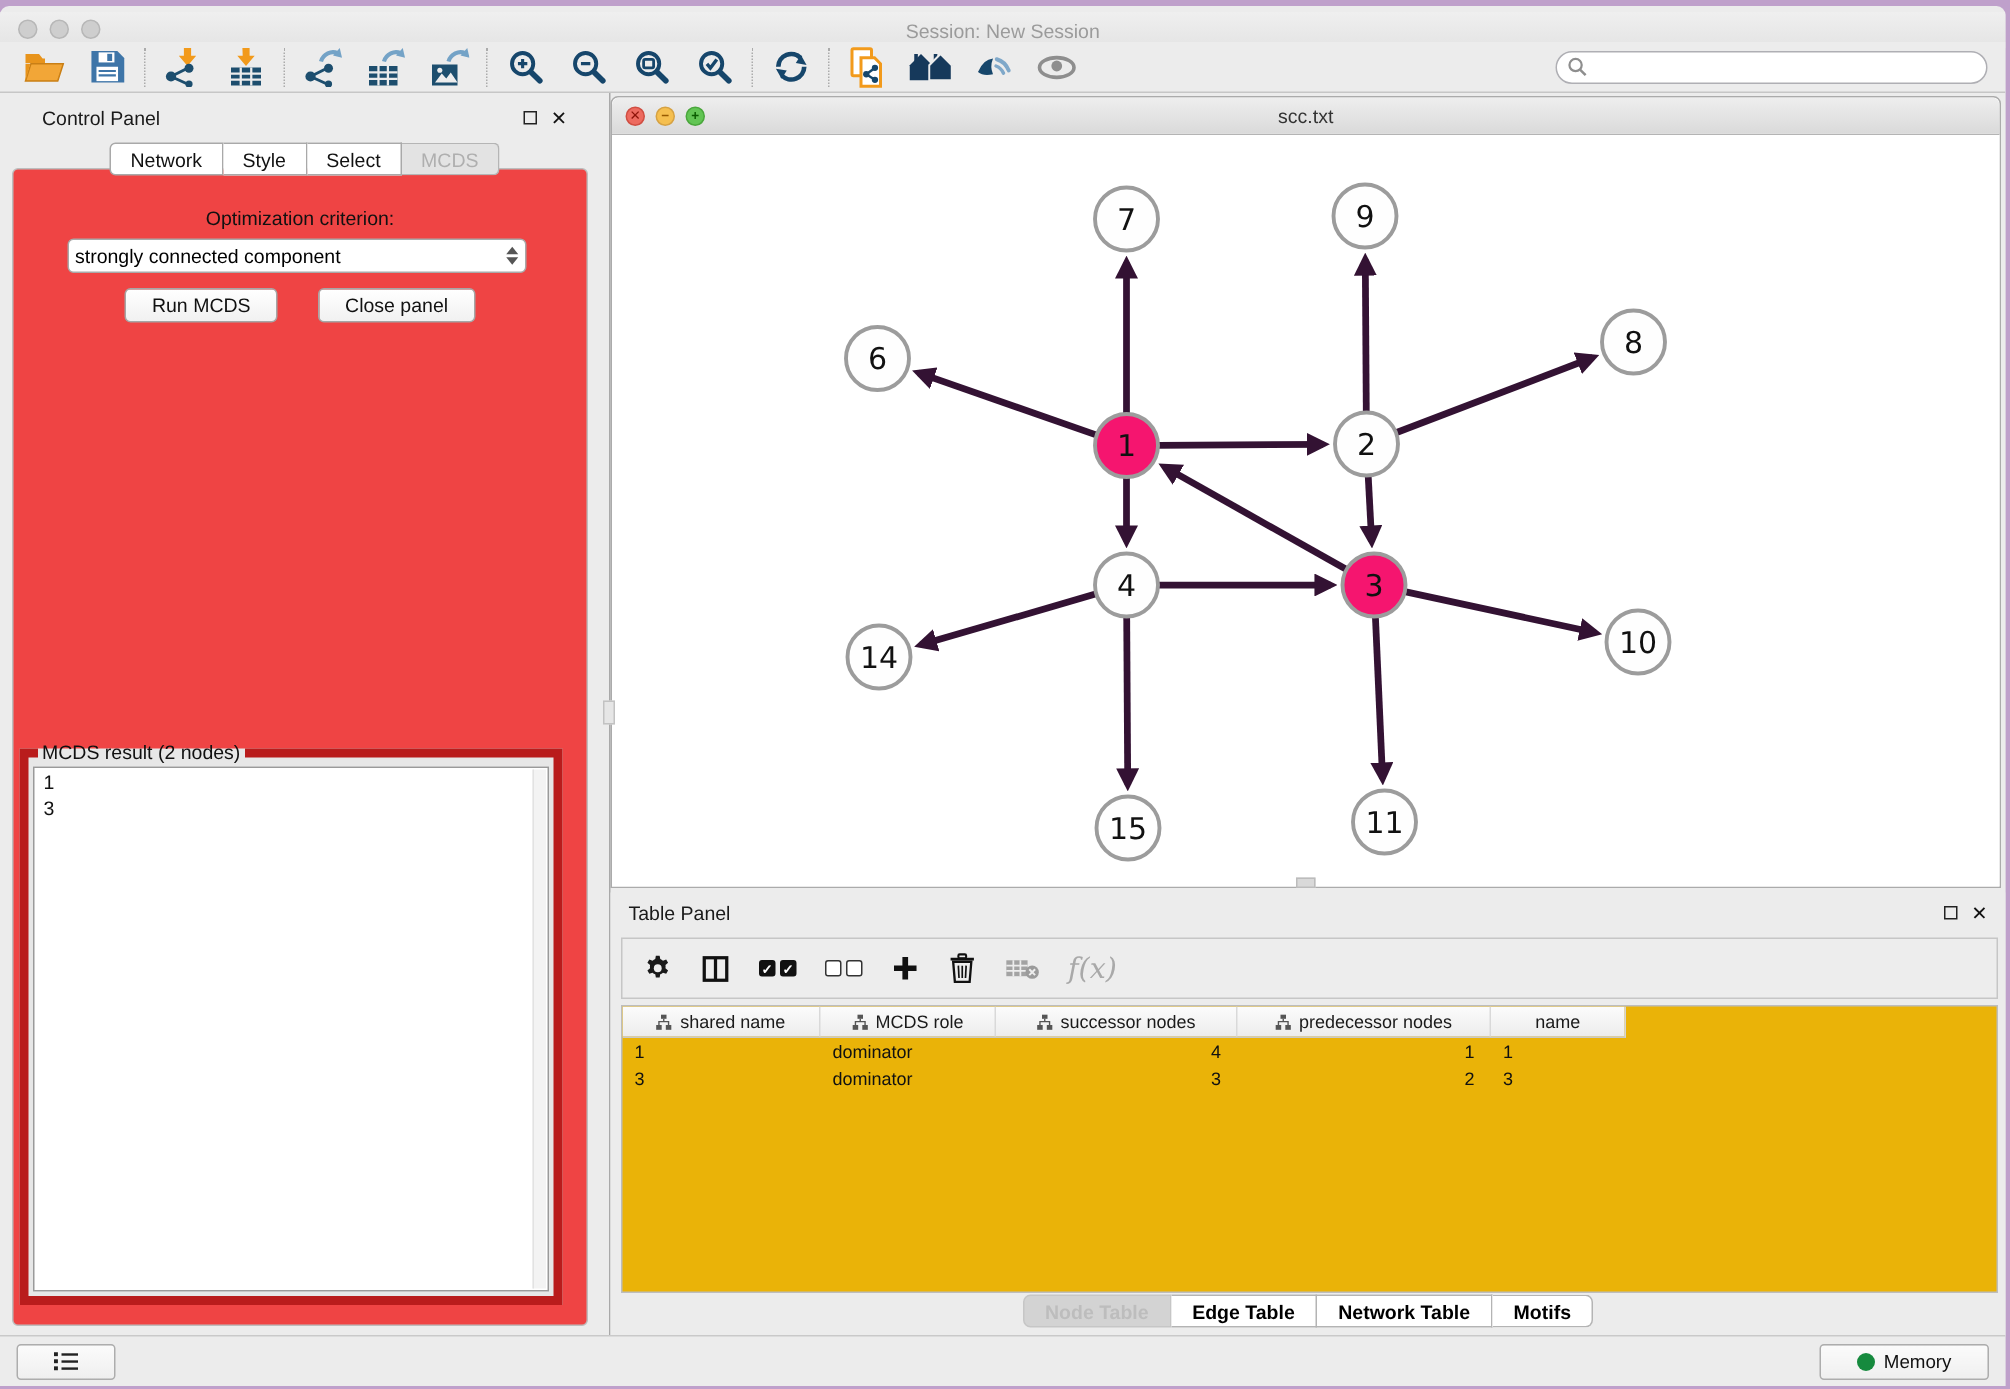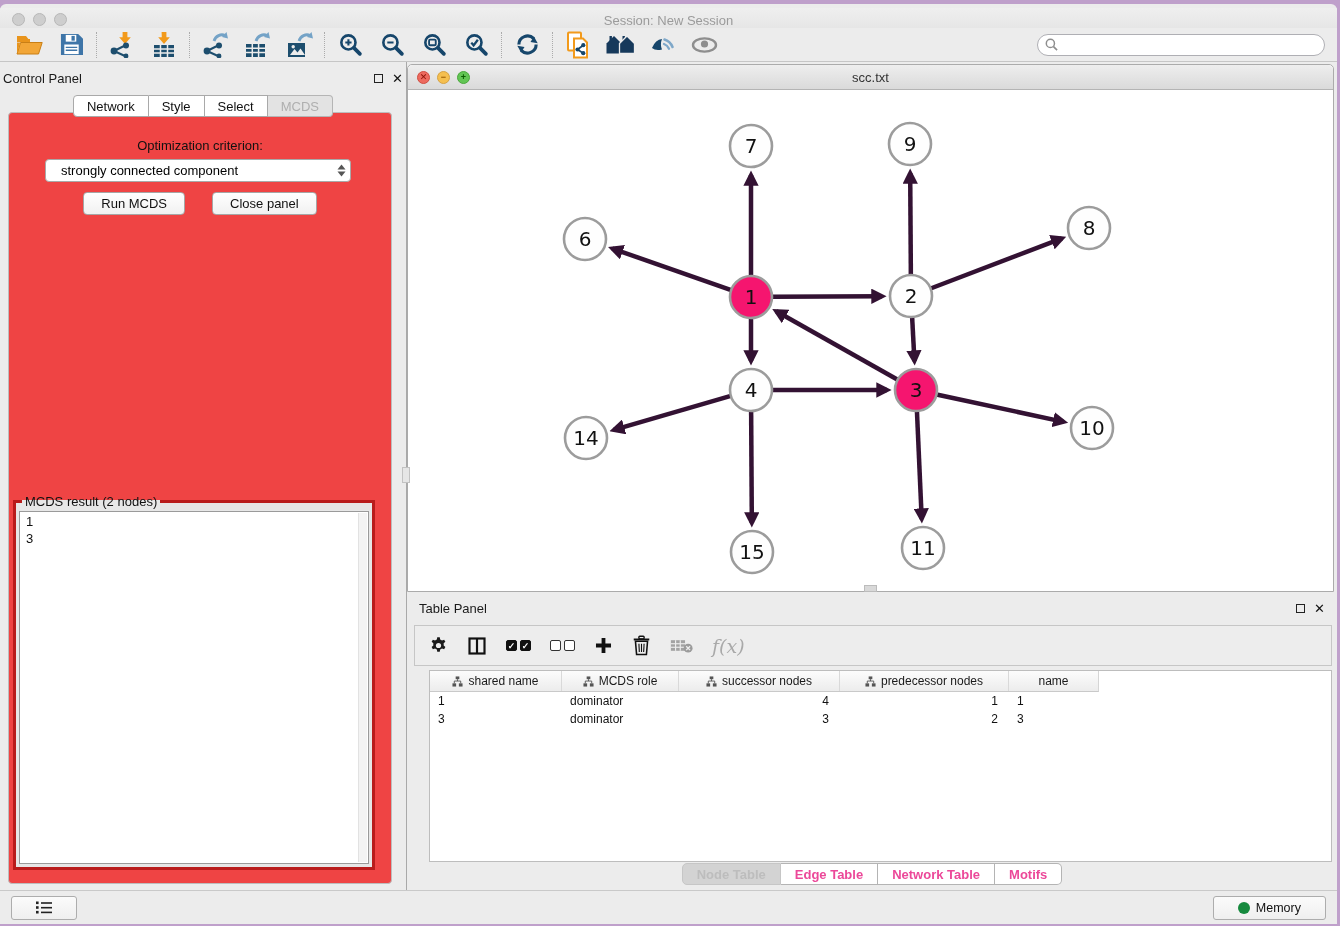--- a/index.html
+++ b/index.html
@@ -22,37 +22,37 @@
   .search-wrap { margin-left:auto; margin-right:12px; width:288px; height:22px; border:1px solid #AFAFB4; border-radius:12px; background:#fff; display:flex; align-items:center; padding-left:7px; }
   .search-wrap input { border:none; outline:none; flex:1; font-size:12px; background:transparent; height:18px; margin-left:5px; }
 
   
   .main { position:absolute; top:58px; left:0; right:0; bottom:34px; background:#ECECEC; }
   .v-splitter { position:absolute; left:406px; top:0; bottom:0; width:1px; background:#A9A9A9; }
   .v-grip { position:absolute; left:402px; top:405px; width:8px; height:16px; background:#E6E6E6; border:1px solid #C2C2C2; z-index:3; }
 
   
   .control-panel { position:absolute; left:0; top:0; width:406px; bottom:0; }
-  .cp-header { height:32px; display:flex; align-items:center; padding:0 3px; }
+  .cp-header { height:32px; display:flex; align-items:center; padding:0 28px; }
   .panel-title { font-size:13px; color:#1a1a1a; }
   .panel-hdr-icons { margin-left:auto; display:flex; align-items:center; gap:9px; }
   .float-box { width:9px; height:9px; border:1.5px solid #222; display:inline-block; }
   .close-x { font-size:13px; font-weight:bold; color:#111; line-height:1; }
   .cp-content { position:absolute; left:8px; right:14px; top:50px; bottom:6px; border:1px solid #BDBDBD; border-radius:4px; background:#ef4444; }
   .cp-tabs { position:absolute; top:33px; left:0; right:0; display:flex; justify-content:center; z-index:2; }
   .cp-tab { height:22px; padding:0 13px; display:flex; align-items:center; font-size:13px; background:#fff; border:1px solid #A9A9A9; border-left:none; color:#111; }
   .cp-tab:first-child { border-left:1px solid #A9A9A9; border-radius:4px 0 0 4px; }
   .cp-tab:last-child { border-radius:0 4px 4px 0; }
   .cp-tab.selected { background:#E3E3E3; color:#AFAFAF; border-color:#B5B5B5; }
   .opt-label { text-align:center; margin-top:25px; font-size:13px; color:#111; }
-  .criterion-select { position:absolute; left:36px; right:40px; top:46px; height:23px; background:#fff; border:1px solid #A9A9A9; border-radius:4px; display:flex; align-items:center; font-size:13px; padding-left:15px; }
+  .criterion-select { position:absolute; left:36px; right:40px; top:46px; height:23px; background:#fff; border:1px solid #A9A9A9; border-radius:4px; display:flex; align-items:center; font-size:13px; padding-left:4px; }
   .stepper { margin-left:auto; width:18px; height:100%; display:flex; flex-direction:column; align-items:center; justify-content:center; gap:1px; }
   .cp-buttons { position:absolute; top:79px; left:0; right:0; display:flex; justify-content:center; gap:27px; }
   .aqua-btn { height:23px; padding:0 17px; font-size:13px; color:#111; background:linear-gradient(#FFFFFF,#F1F1F1); border:1px solid #A6A6A6; border-radius:4px; }
-  .result-fieldset { position:absolute; left:4px; right:16px; top:381px; bottom:13px; border:3px solid #b91c1c; background:#E7E7E7; }
+  .result-fieldset { position:absolute; left:4px; right:16px; top:381px; bottom:13px; border:6px solid #b91c1c; background:#E7E7E7; }
   .result-fieldset legend { font-size:13px; color:#111; margin-left:6px; padding:0 3px; }
   .result-view { position:absolute; left:3px; right:3px; top:2px; bottom:3px; background:#fff; border:1px solid #9A9A9A; font-size:13px; line-height:17px; padding:1px 14px 1px 6px; color:#111; }
   .scroll-track { position:absolute; right:1px; top:1px; bottom:1px; width:9px; background:#F3F3F3; border-left:1px solid #E2E2E2; }
 
   
   .right-area { position:absolute; left:407px; right:0; top:0; bottom:0; }
   .net-window { position:absolute; left:0; top:2px; right:3px; height:528px; border:1px solid #ABABAB; border-radius:5px 5px 0 0; background:#fff; }
   .net-titlebar { height:25px; background:linear-gradient(#EEEEEE,#DADADA); border-bottom:1px solid #B4B4B4; border-radius:5px 5px 0 0; display:flex; align-items:center; justify-content:center; position:relative; }
   .net-title { font-size:13px; color:#333; }
   .traffic-active { position:absolute; left:9px; top:6px; display:flex; gap:7px; }
@@ -66,31 +66,31 @@
   .table-panel { position:absolute; left:0; right:0; top:533px; bottom:0; background:#ECECEC; }
   .tp-header { height:26px; display:flex; align-items:center; padding:0 12px; }
   .tp-toolbar { position:absolute; left:7px; right:5px; top:30px; height:41px; border:1px solid #C6C6C6; background:#EDEDED; display:flex; align-items:center; padding-left:14px; gap:19px; }
   .tpbtn { background:none; border:none; display:flex; align-items:center; justify-content:center; height:30px; }
   .cb-pair { display:flex; gap:3px; }
   .cb { width:11px; height:11px; display:inline-flex; align-items:center; justify-content:center; }
   .cb-on { background:#111; border:1px solid #111; border-radius:2px; }
   .cb-on::after { content:"✓"; color:#fff; font-size:9px; font-weight:bold; }
   .cb-off { background:#fff; border:1.5px solid #333; border-radius:2px; }
   .fx-label { font-family:"DejaVu Serif","Liberation Serif",serif; font-style:italic; font-size:19px; color:#A9A9A9; }
-  .tp-table { position:absolute; left:22px; right:5px; top:75px; height:192px; background:#ffffff; border:1px solid #BDBDBD; overflow:hidden; }
+  .tp-table { position:absolute; left:7px; right:5px; top:75px; height:192px; background:#eab308; border:1px solid #BDBDBD; overflow:hidden; }
   .thead { display:inline-flex; height:21px; background:linear-gradient(#FCFCFC,#ECECEC); border-bottom:1px solid #C9C9C9; border-right:1px solid #D5D5D5; }
   .th { display:flex; align-items:center; justify-content:center; gap:5px; font-size:12px; color:#1a1a1a; border-right:1px solid #D9D9D9; }
   .th:last-child { border-right:none; }
   .trow { display:flex; height:16px; font-size:12px; color:#111; margin-top:2px; }
   .td { overflow:hidden; white-space:nowrap; }
   .td.l { text-align:left; padding-left:8px; }
   .td.r { text-align:right; padding-right:11px; }
   .c0{width:132px}.c1{width:117px}.c2{width:161px}.c3{width:169px}.c4{width:89px}
   .tp-tabs { position:absolute; bottom:5px; left:0; right:0; display:flex; justify-content:center; }
-  .tp-tab { height:22px; padding:0 14px; display:flex; align-items:center; font-size:13px; font-weight:bold; color:#ec4899; background:#fff; border:1px solid #B4B4B4; border-left:none; }
+  .tp-tab { height:22px; padding:0 14px; display:flex; align-items:center; font-size:13px; font-weight:bold; color:#000000; background:#fff; border:1px solid #B4B4B4; border-left:none; }
   .tp-tab:first-child { border-left:1px solid #B4B4B4; border-radius:5px 0 0 5px; }
   .tp-tab:last-child { border-radius:0 5px 5px 0; }
   .tp-tab.selected { background:#D3D3D3; color:#BDBDBD; border-color:#C6C6C6; }
 
   
   .statusbar { position:absolute; left:0; right:0; bottom:0; height:34px; border-top:1px solid #C9C9C9; background:#ECECEC; display:flex; align-items:center; justify-content:space-between; padding:0 11px; }
   .status-btn { height:24px; background:linear-gradient(#FBFBFB,#EFEFEF); border:1px solid #ADADAD; border-radius:3px; display:flex; align-items:center; justify-content:center; padding:0 24px; gap:6px; font-size:12.5px; color:#111; }
   .mem-dot { width:12px; height:12px; border-radius:50%; background:#168A3E; display:inline-block; }
 </style>
 </head>

